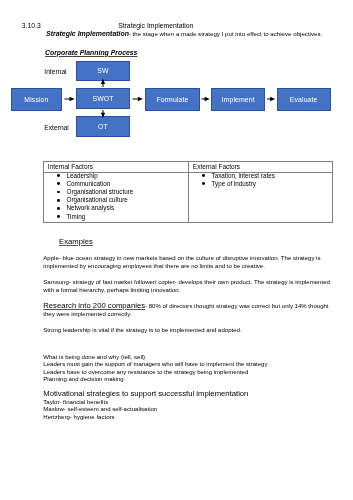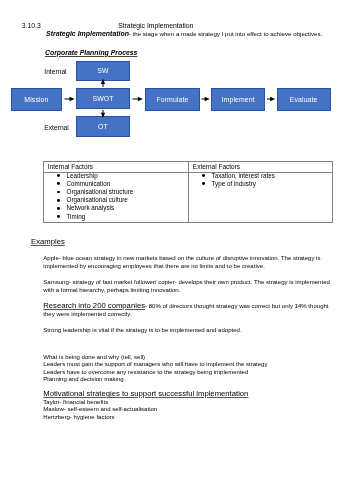--- a/index.html
+++ b/index.html
@@ -119,36 +119,36 @@
       <td>
         <ul class="ul">
           <li>Taxation, interest rates</li>
           <li>Type of industry</li>
         </ul>
       </td>
     </tr>
   </tbody>
     </table>
 
-  <div class="abs btxt" style="left:31px;top:238px;font-size:7.7px;text-decoration:underline;text-decoration-color:#555;text-decoration-thickness:0.5px;text-underline-offset:1.2px;">Examples</div>
+  <div class="abs btxt" style="left:59px;top:238px;font-size:7.7px;text-decoration:underline;text-decoration-color:#555;text-decoration-thickness:0.5px;text-underline-offset:1.2px;">Examples</div>
   <div class="abs btxt" style="left:43.3px;top:254px;width:289px;">Apple- blue ocean strategy in new markets based on the culture of disruptive innovation. The strategy is implemented by encouraging employees that there are no limits and to be creative.</div>
   <div class="abs btxt" style="left:43.3px;top:278px;width:289px;">Samsung- strategy of fast market follower/ copier- develops their own product. The strategy is implemented with a formal hierarchy, perhaps limiting innovation.</div>
 
   <div class="abs btxt" style="left:43.3px;top:302px;width:289px;">
     <span style="font-size:7.7px;text-decoration:underline;text-decoration-color:#555;text-decoration-thickness:0.5px;text-underline-offset:1.2px;text-align:center;">Research into 200 companies</span><span>- 80% of directors thought strategy was correct but only 14% thought they were implemented correctly.</span>
   </div>
   <div class="abs btxt" style="left:43.3px;top:326px;width:289px;">Strong leadership is vital if the strategy is to be implemented and adopted.</div>
 
   <div class="abs btxt" style="left:43.3px;top:353.5px;width:300px;line-height:7.6px;">
     <div>What is being done and why (tell, sell)</div>
     <div>Leaders must gain the support of managers who will have to implement the strategy</div>
     <div>Leaders have to overcome any resistance to the strategy being implemented</div>
     <div>Planning and decision making</div>
   </div>
 
-  <div class="abs btxt" style="left:43.3px;top:390px;font-size:7.7px;text-decoration:underline;text-decoration-color:#555;text-decoration-thickness:0.5px;text-underline-offset:1.2px;">Motivational strategies to support successful implementation</div>
+  <div class="abs btxt" style="left:43.3px;top:390px;font-size:7.7px;text-decoration-color:#555;text-decoration-thickness:0.5px;text-underline-offset:1.2px;">Motivational strategies to support successful implementation</div>
   <div class="abs btxt" style="left:43.3px;top:398.8px;width:300px;line-height:7.6px;">
     <div>Taylor- financial benefits</div>
     <div>Maslow- self-esteem and self-actualisation</div>
     <div>Hertzberg- hygiene factors</div>
   </div>
 
 </div>
 
 </body></html>

